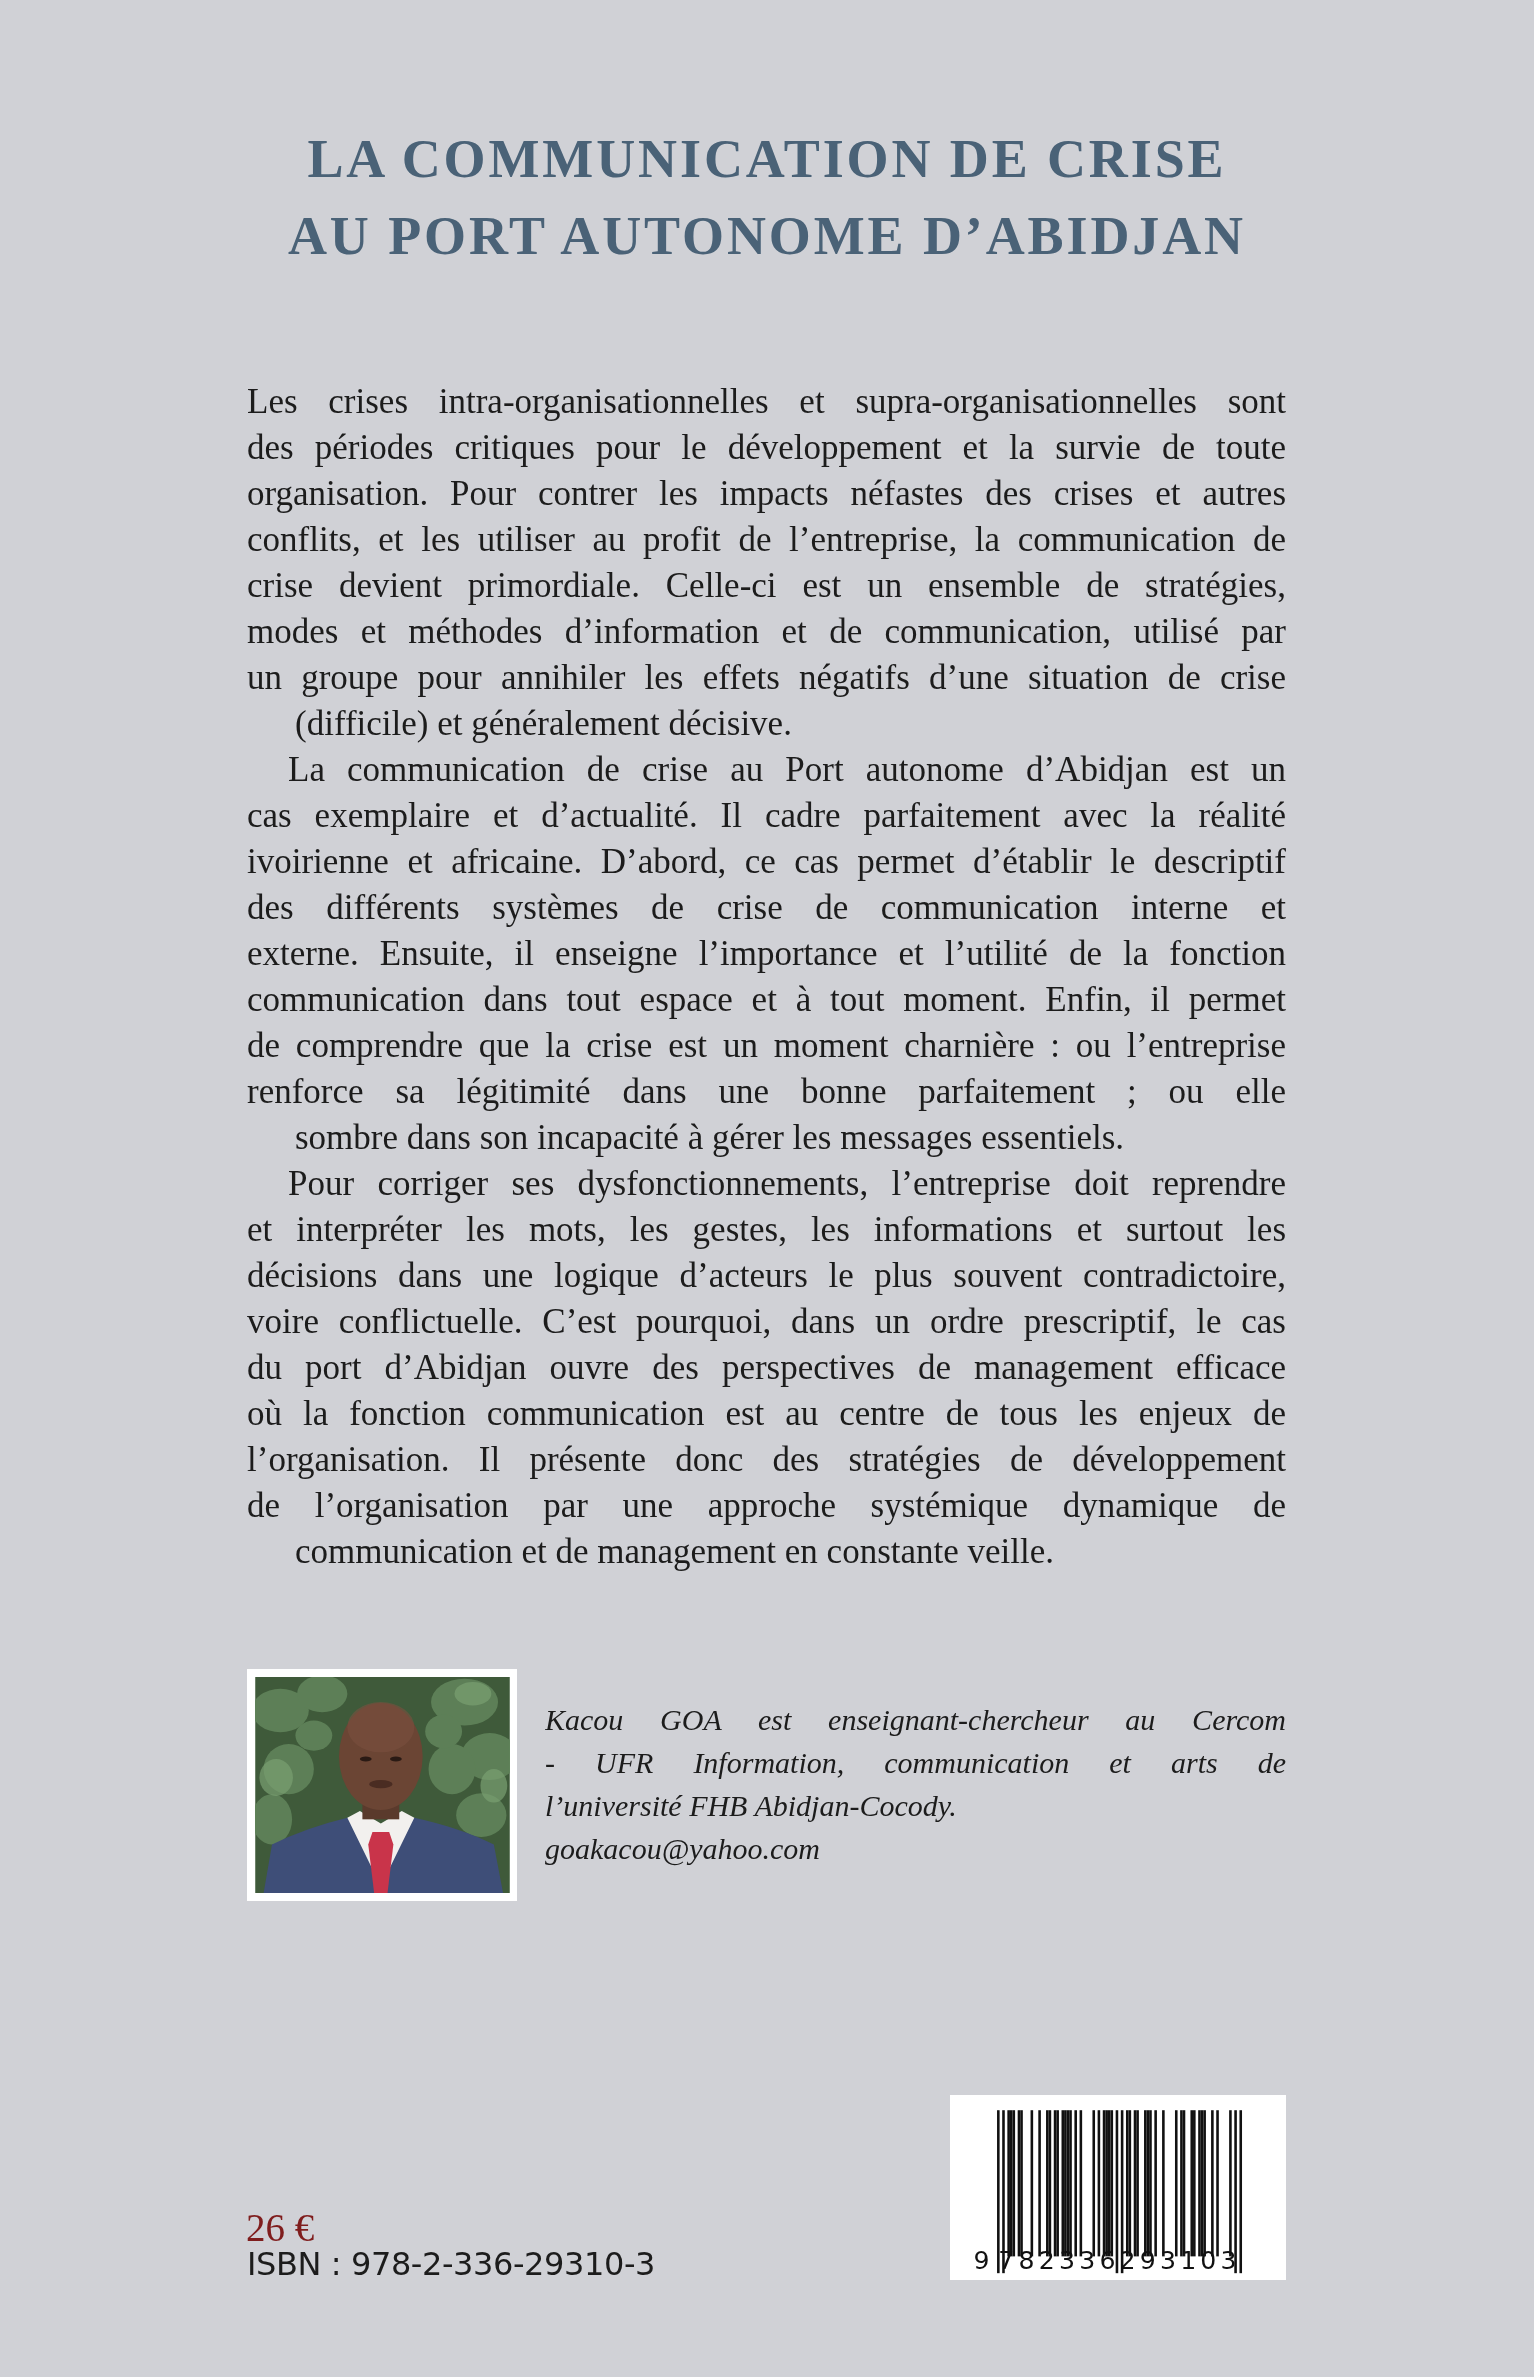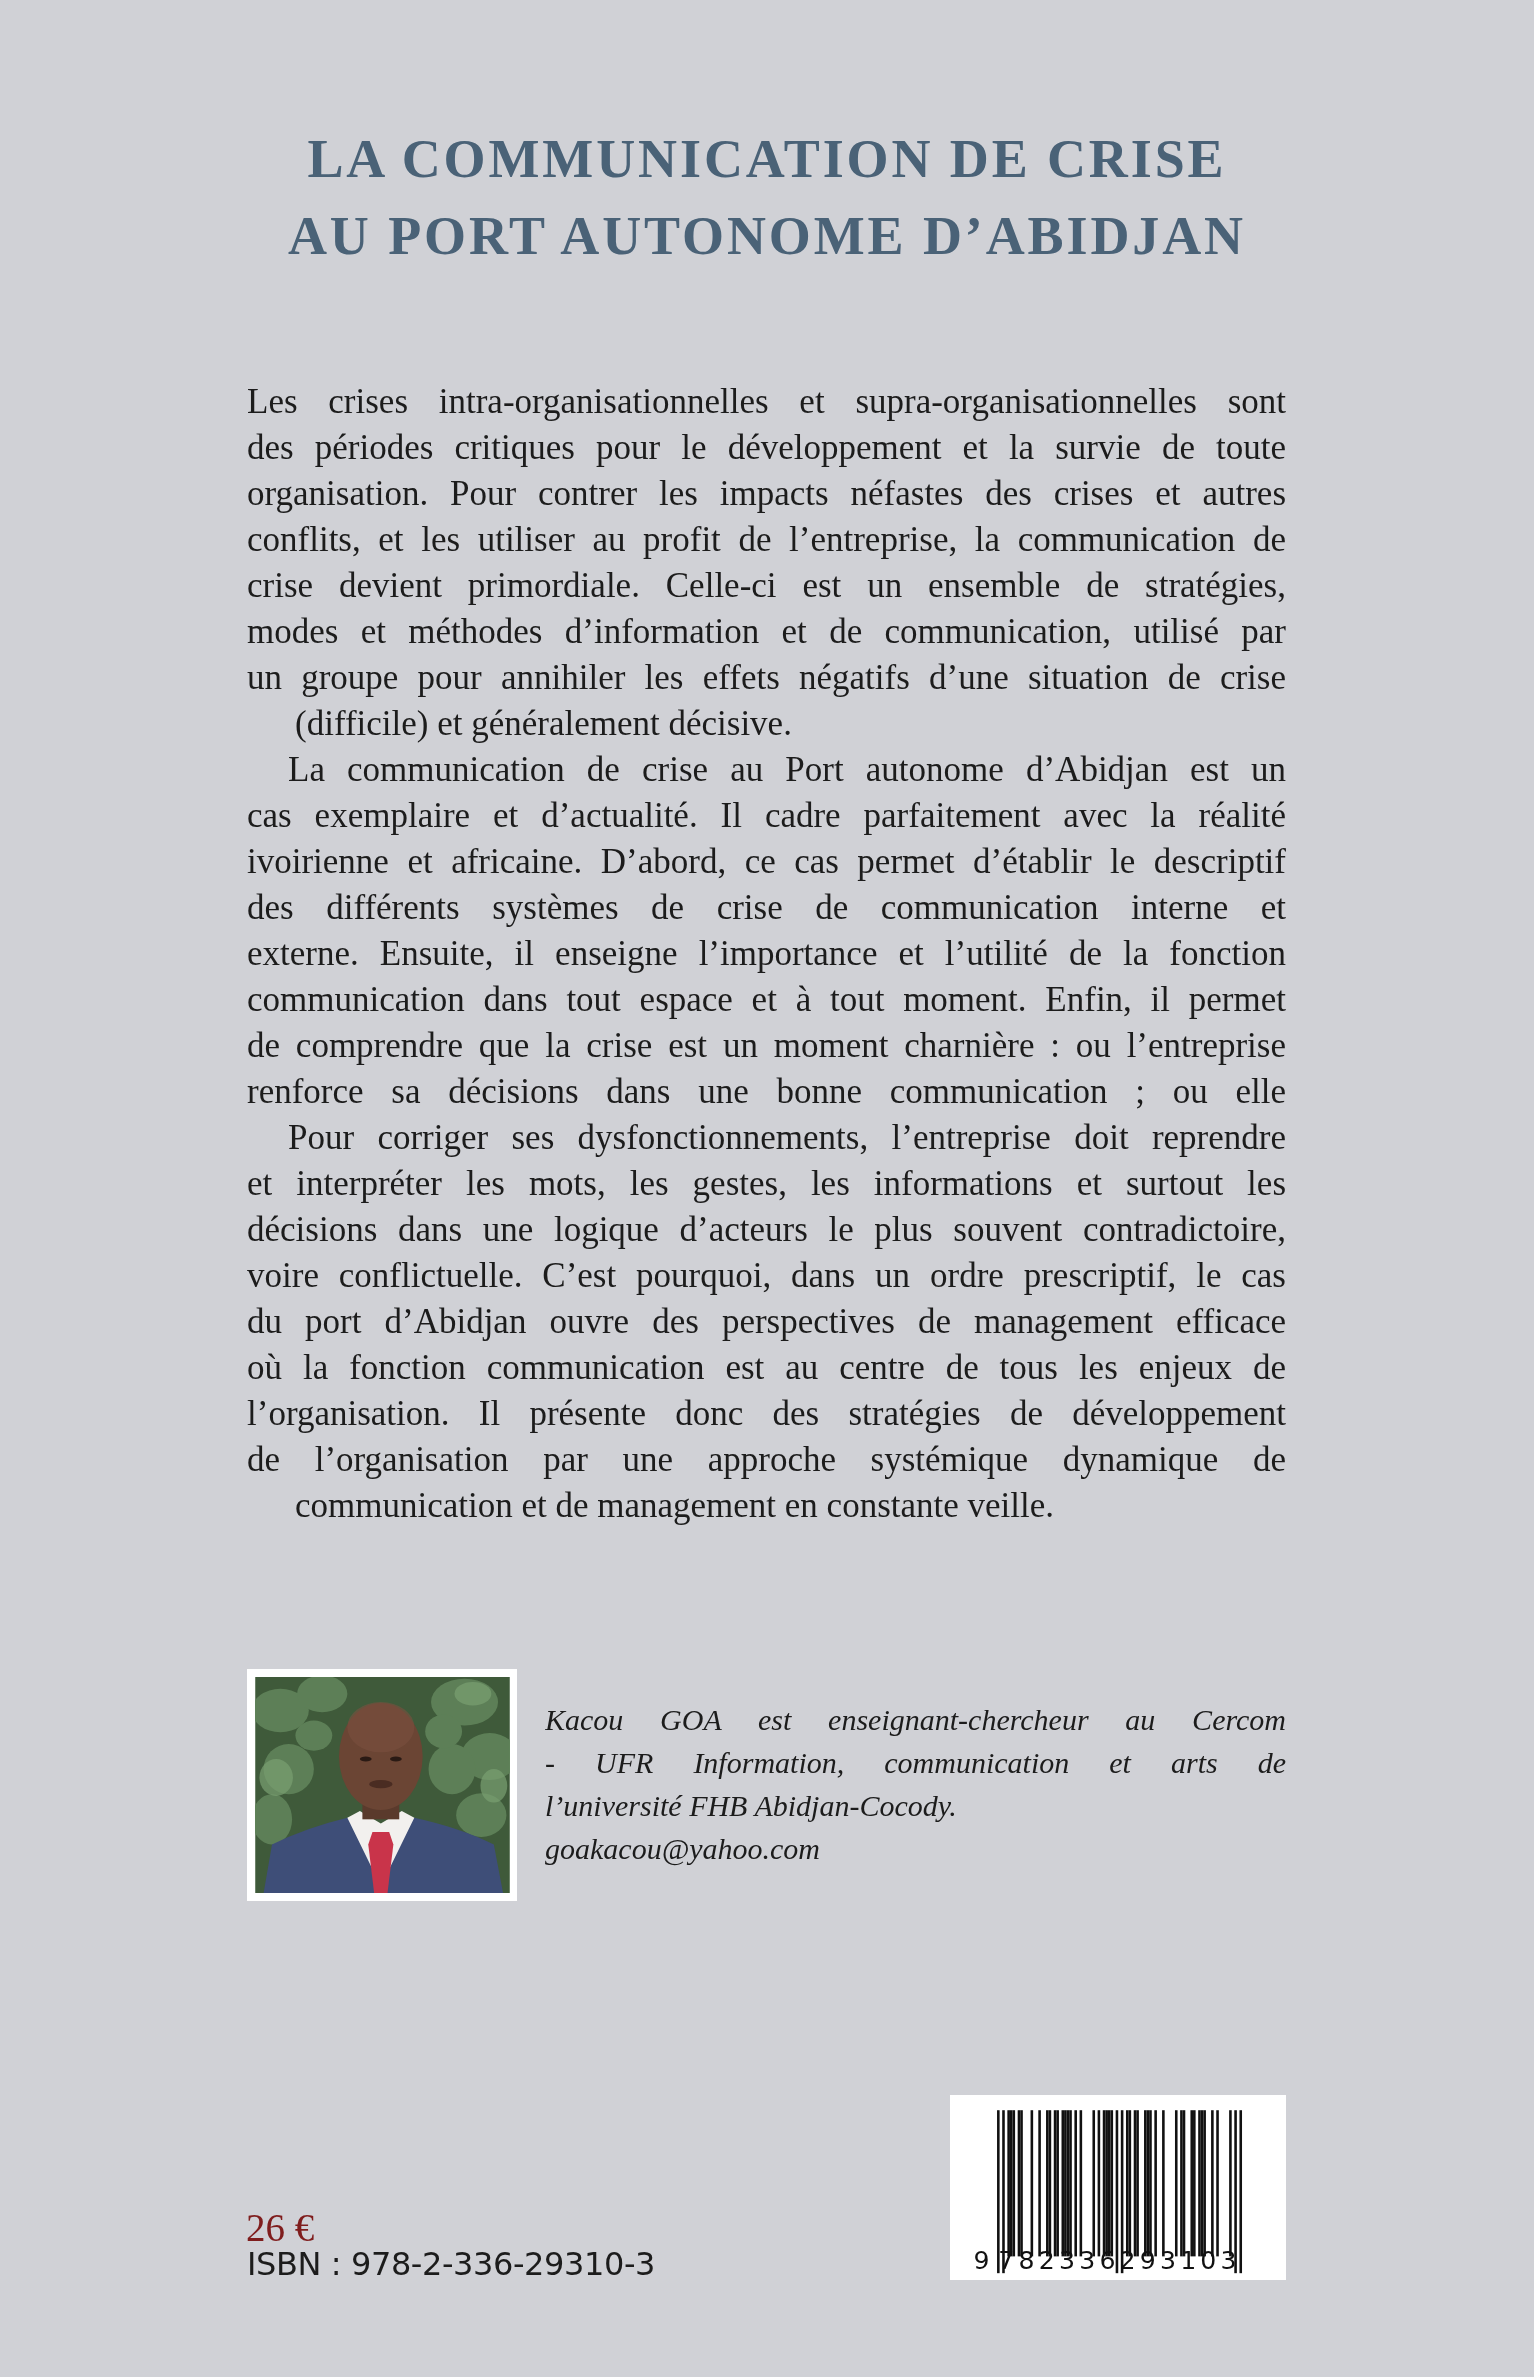--- a/index.html
+++ b/index.html
@@ -87,21 +87,22 @@
     <span class="ln">modes et méthodes d’information et de communication, utilisé par</span>
     <span class="ln">un groupe pour annihiler les effets négatifs d’une situation de crise</span>
     <span class="ln last">(difficile) et généralement décisive.</span>
     <span class="ln indent">La communication de crise au Port autonome d’Abidjan est un</span>
     <span class="ln">cas exemplaire et d’actualité. Il cadre parfaitement avec la réalité</span>
     <span class="ln">ivoirienne et africaine. D’abord, ce cas permet d’établir le descriptif</span>
     <span class="ln">des différents systèmes de crise de communication interne et</span>
     <span class="ln">externe. Ensuite, il enseigne l’importance et l’utilité de la fonction</span>
     <span class="ln">communication dans tout espace et à tout moment. Enfin, il permet</span>
     <span class="ln">de comprendre que la crise est un moment charnière : ou l’entreprise</span>
-    <span class="ln">renforce sa décisions dans une bonne communication ; ou elle</span>
+    <span class="ln">renforce sa légitimité dans une bonne parfaitement ; ou elle</span>
+    <span class="ln last">sombre dans son incapacité à gérer les messages essentiels.</span>
     <span class="ln indent">Pour corriger ses dysfonctionnements, l’entreprise doit reprendre</span>
     <span class="ln">et interpréter les mots, les gestes, les informations et surtout les</span>
     <span class="ln">décisions dans une logique d’acteurs le plus souvent contradictoire,</span>
     <span class="ln">voire conflictuelle. C’est pourquoi, dans un ordre prescriptif, le cas</span>
     <span class="ln">du port d’Abidjan ouvre des perspectives de management efficace</span>
     <span class="ln">où la fonction communication est au centre de tous les enjeux de</span>
     <span class="ln">l’organisation. Il présente donc des stratégies de développement</span>
     <span class="ln">de l’organisation par une approche systémique dynamique de</span>
     <span class="ln last">communication et de management en constante veille.</span>
   </div>

